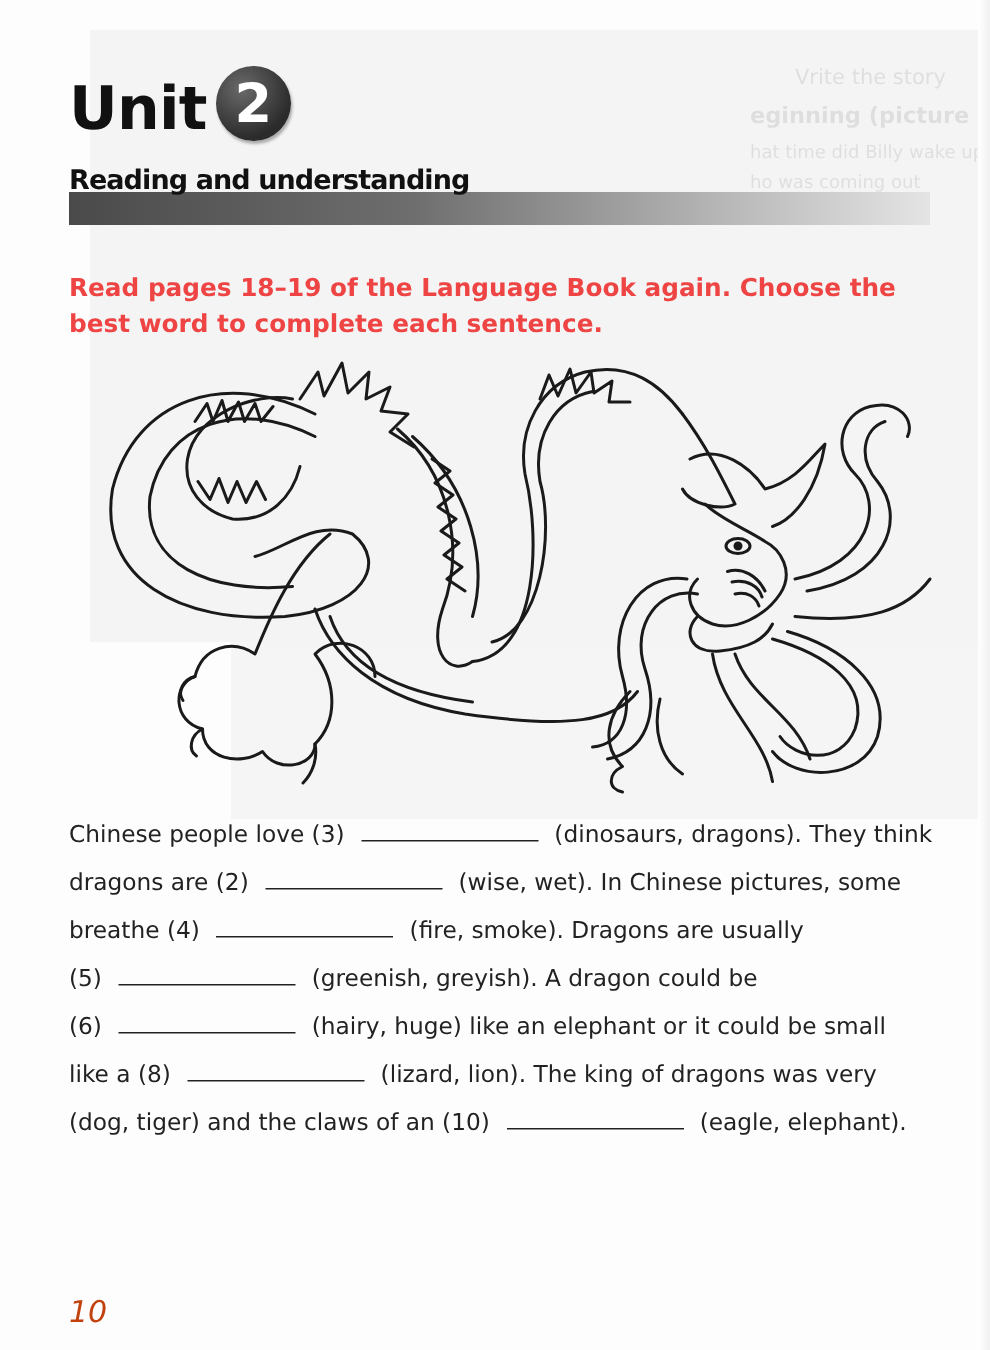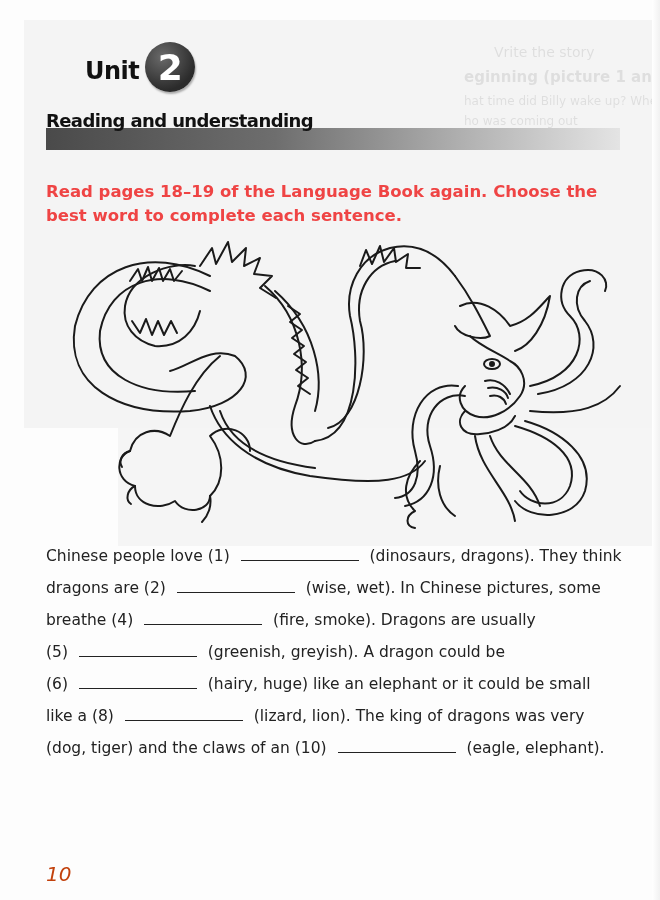--- a/index.html
+++ b/index.html
@@ -1,26 +1,26 @@
 <!DOCTYPE html>
 <html><head>
 <meta charset="utf-8">
 <style>
   html, body { margin:0; padding:0; }
   body { width:660px; height:900px; background:#fdfdfd; position:relative; overflow:hidden;
          font-family:"DejaVu Sans", sans-serif; color:#1a1a1a; }
   .page { position:absolute; inset:0; }
-  .bleed { position:absolute; inset:0; pointer-events:none; }
+  .bleed { position:absolute; inset:0; pointer-events:none;margin-left:36px; }
   .bleed .shade1 { position:absolute; left:24px; top:20px; width:630px; height:408px; background:rgba(0,0,0,0.035); }
   .bleed .shade2 { position:absolute; left:118px; top:428px; width:536px; height:118px; background:rgba(0,0,0,0.03); }
   .bleed .line { position:absolute; color:rgba(0,0,0,0.09); font-size:14px; white-space:nowrap; }
   .right-edge { position:absolute; right:0; top:0; width:8px; height:900px; background:linear-gradient(to right,#fff,#f1f1f1); }
 
   .unit { position:absolute; left:46px; top:50px; display:flex; align-items:center; }
-  .unit-word { font-family:"DejaVu Sans", sans-serif; font-weight:bold; font-size:24px; letter-spacing:-0.5px; color:#111;margin-left:39px; }
+  .unit-word { font-family:"DejaVu Sans", sans-serif; font-weight:bold; font-size:40px; letter-spacing:-0.5px; color:#111; }
   .unit-badge { width:50px; height:50px; border-radius:50%; margin-left:6px; margin-top:-8px;
      background:radial-gradient(circle at 35% 30%, #6a6a6a, #2b2b2b 70%);
      display:flex; align-items:center; justify-content:center; color:#fff; font-weight:bold; font-size:36px;
      box-shadow:1px 2px 2px rgba(0,0,0,0.3); }
 
   .title { position:absolute; left:46px; top:110px; font-weight:bold; font-size:18px; letter-spacing:-0.6px; color:#111; z-index:2; }
   .title-bar { position:absolute; left:46px; top:128px; width:574px; height:22px;
      background:linear-gradient(to right, #4a4a4a 0%, #6e6e6e 40%, #b5b5b5 75%, #e4e4e4 100%); }
 
   .instructions { position:absolute; left:46px; top:180px; width:570px; font-weight:bold; font-size:16.5px; line-height:24px; color:#ef4444; }
@@ -106,21 +106,21 @@
     <path d="M160,175 C170,205 200,225 255,232"></path>
 
     <path d="M160,120 C135,140 120,175 110,200 C95,190 75,195 70,215 C55,220 55,245 75,250 C75,270 100,275 115,265 C125,280 150,275 150,260"></path>
     <path d="M150,260 C165,245 165,220 150,200 C165,185 190,195 190,215"></path>
     <path d="M70,215 c-8,2 -12,10 -8,16"></path>
     <path d="M75,250 c-8,4 -10,14 -4,18"></path>
     <path d="M150,260 c2,10 -2,20 -8,26"></path>
   </svg>
 
   <div class="exercise" id="exercise">
-      <div class="ln"><span>Chinese people love (1) </span><span class="blank"></span><span> (dinosaurs, dragons). They think</span></div>
+      <div class="ln"><span>Chinese people love (3) </span><span class="blank"></span><span> (dinosaurs, dragons). They think</span></div>
       <div class="ln"><span>dragons are (2) </span><span class="blank"></span><span> (wise, wet). In Chinese pictures, some</span></div>
       <div class="ln"><span>breathe (4) </span><span class="blank"></span><span> (fire, smoke). Dragons are usually</span></div>
       <div class="ln"><span>(5) </span><span class="blank"></span><span> (greenish, greyish). A dragon could be</span></div>
       <div class="ln"><span>(6) </span><span class="blank"></span><span> (hairy, huge) like an elephant or it could be small</span></div>
       <div class="ln"><span>like a (8) </span><span class="blank"></span><span> (lizard, lion). The king of dragons was very</span></div>
       <div class="ln"><span>(dog, tiger) and the claws of an (10) </span><span class="blank"></span><span> (eagle, elephant).</span></div>
     </div>
 
   <div class="page-num">10</div>
 </div>

